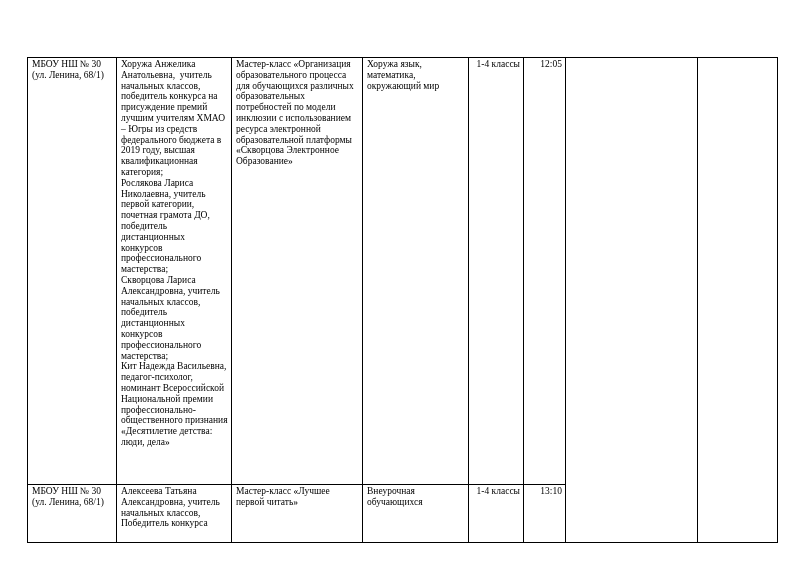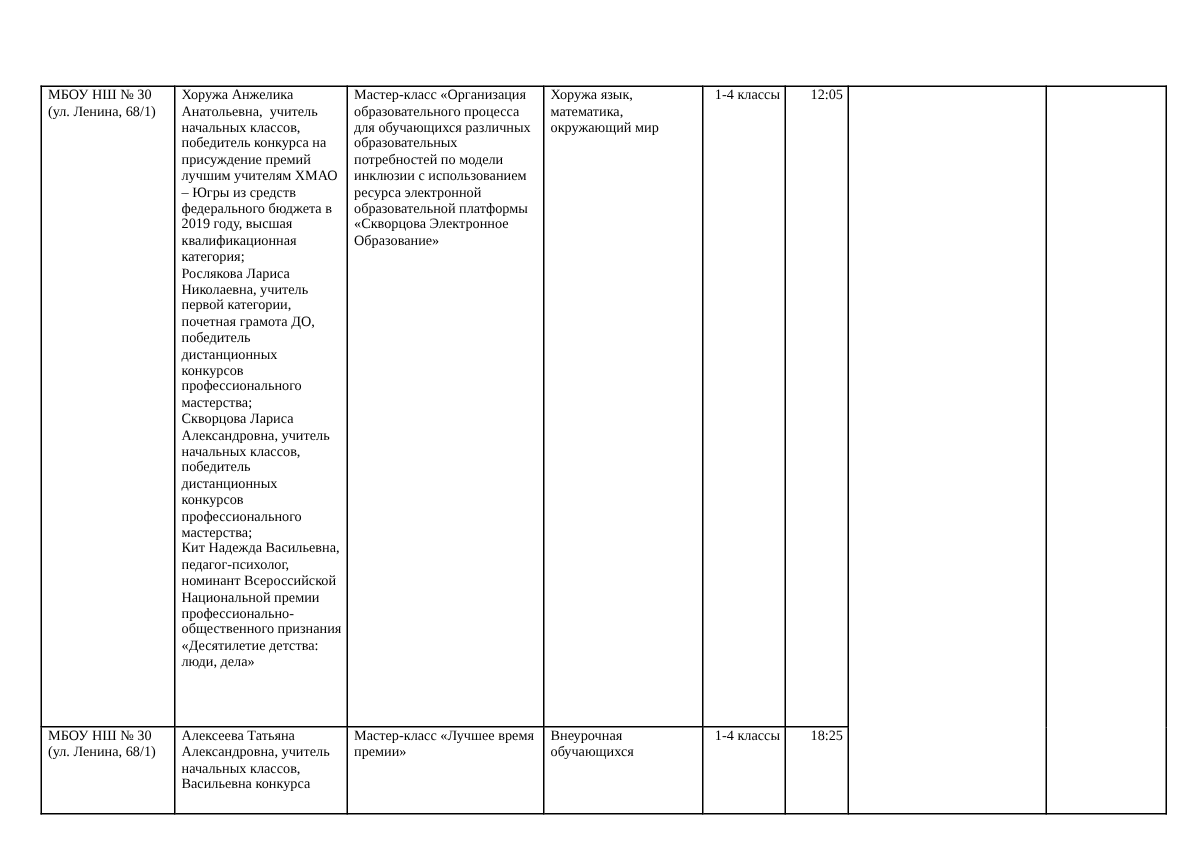--- a/index.html
+++ b/index.html
@@ -61,21 +61,21 @@
         <td>Мастер-класс «Организация образовательного процесса для обучающихся различных образовательных потребностей по модели инклюзии с использованием ресурса электронной образовательной платформы «Скворцова Электронное Образование»</td>
         <td>Хоружа язык, математика, окружающий мир</td>
         <td class="center">1-4 классы</td>
         <td class="center">12:05</td>
         <td rowspan="2"></td>
         <td rowspan="2"></td>
       </tr>
       <tr class="row-short">
         <td>МБОУ НШ № 30
 (ул. Ленина, 68/1)</td>
-        <td>Алексеева Татьяна Александровна, учитель начальных классов, Васильевна конкурса</td>
-        <td>Мастер-класс «Лучшее время премии»</td>
+        <td>Алексеева Татьяна Александровна, учитель начальных классов, Победитель конкурса</td>
+        <td>Мастер-класс «Лучшее первой читать»</td>
         <td>Внеурочная обучающихся</td>
         <td class="center">1-4 классы</td>
-        <td class="center">18:25</td>
+        <td class="center">13:10</td>
       </tr>
     </tbody>
   </table>
 </div>
 
 </body></html>

